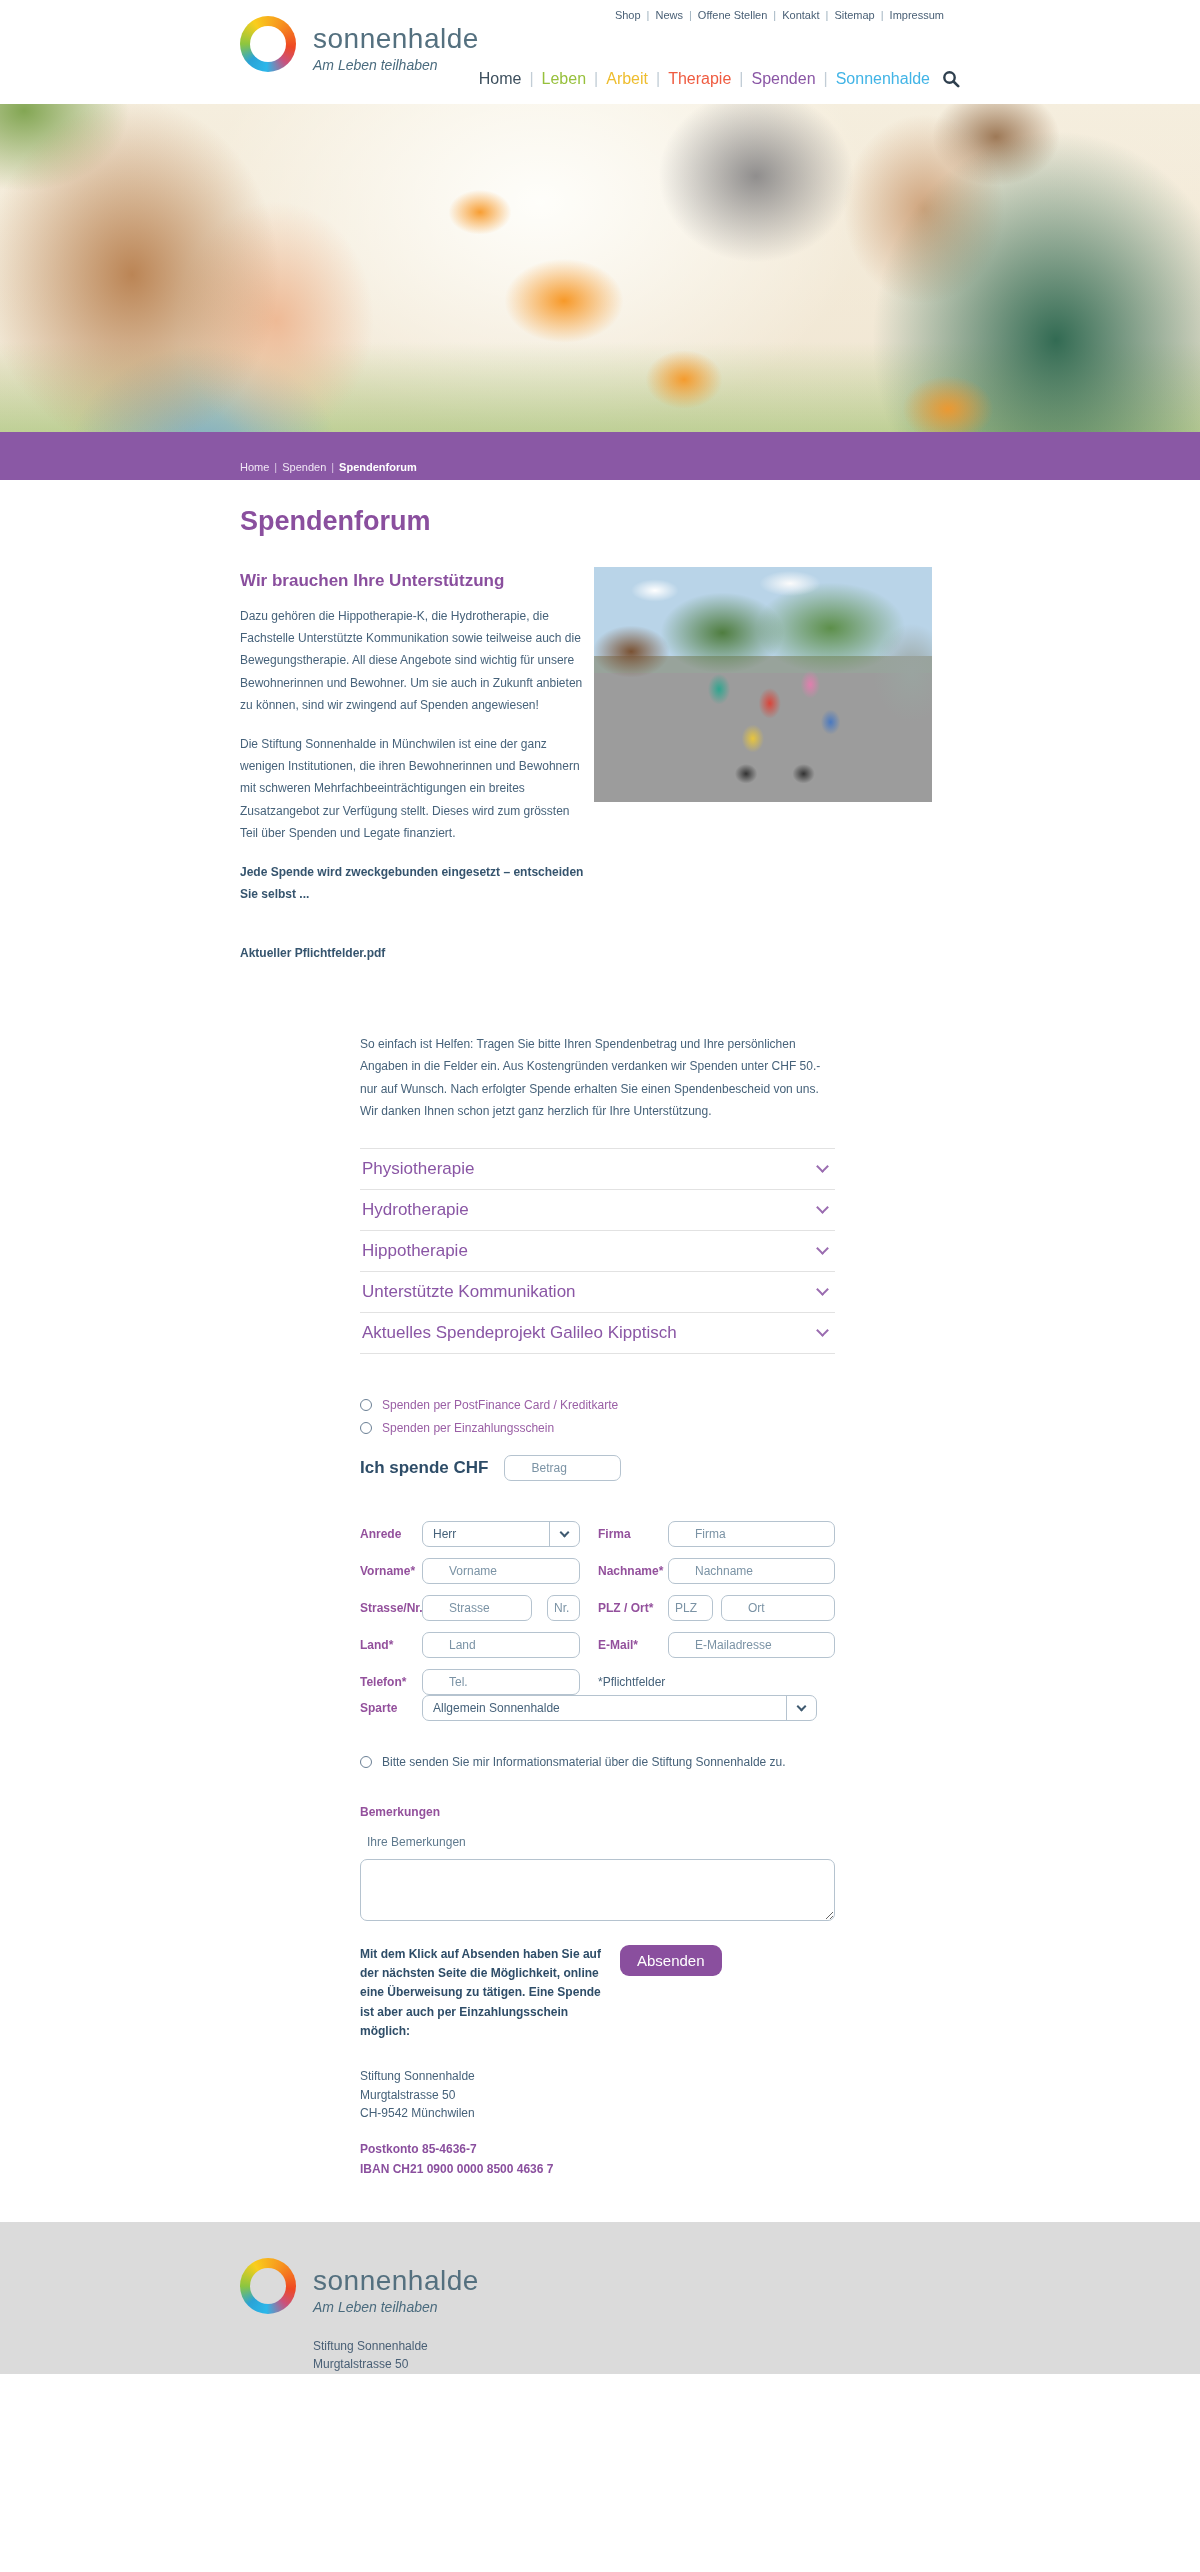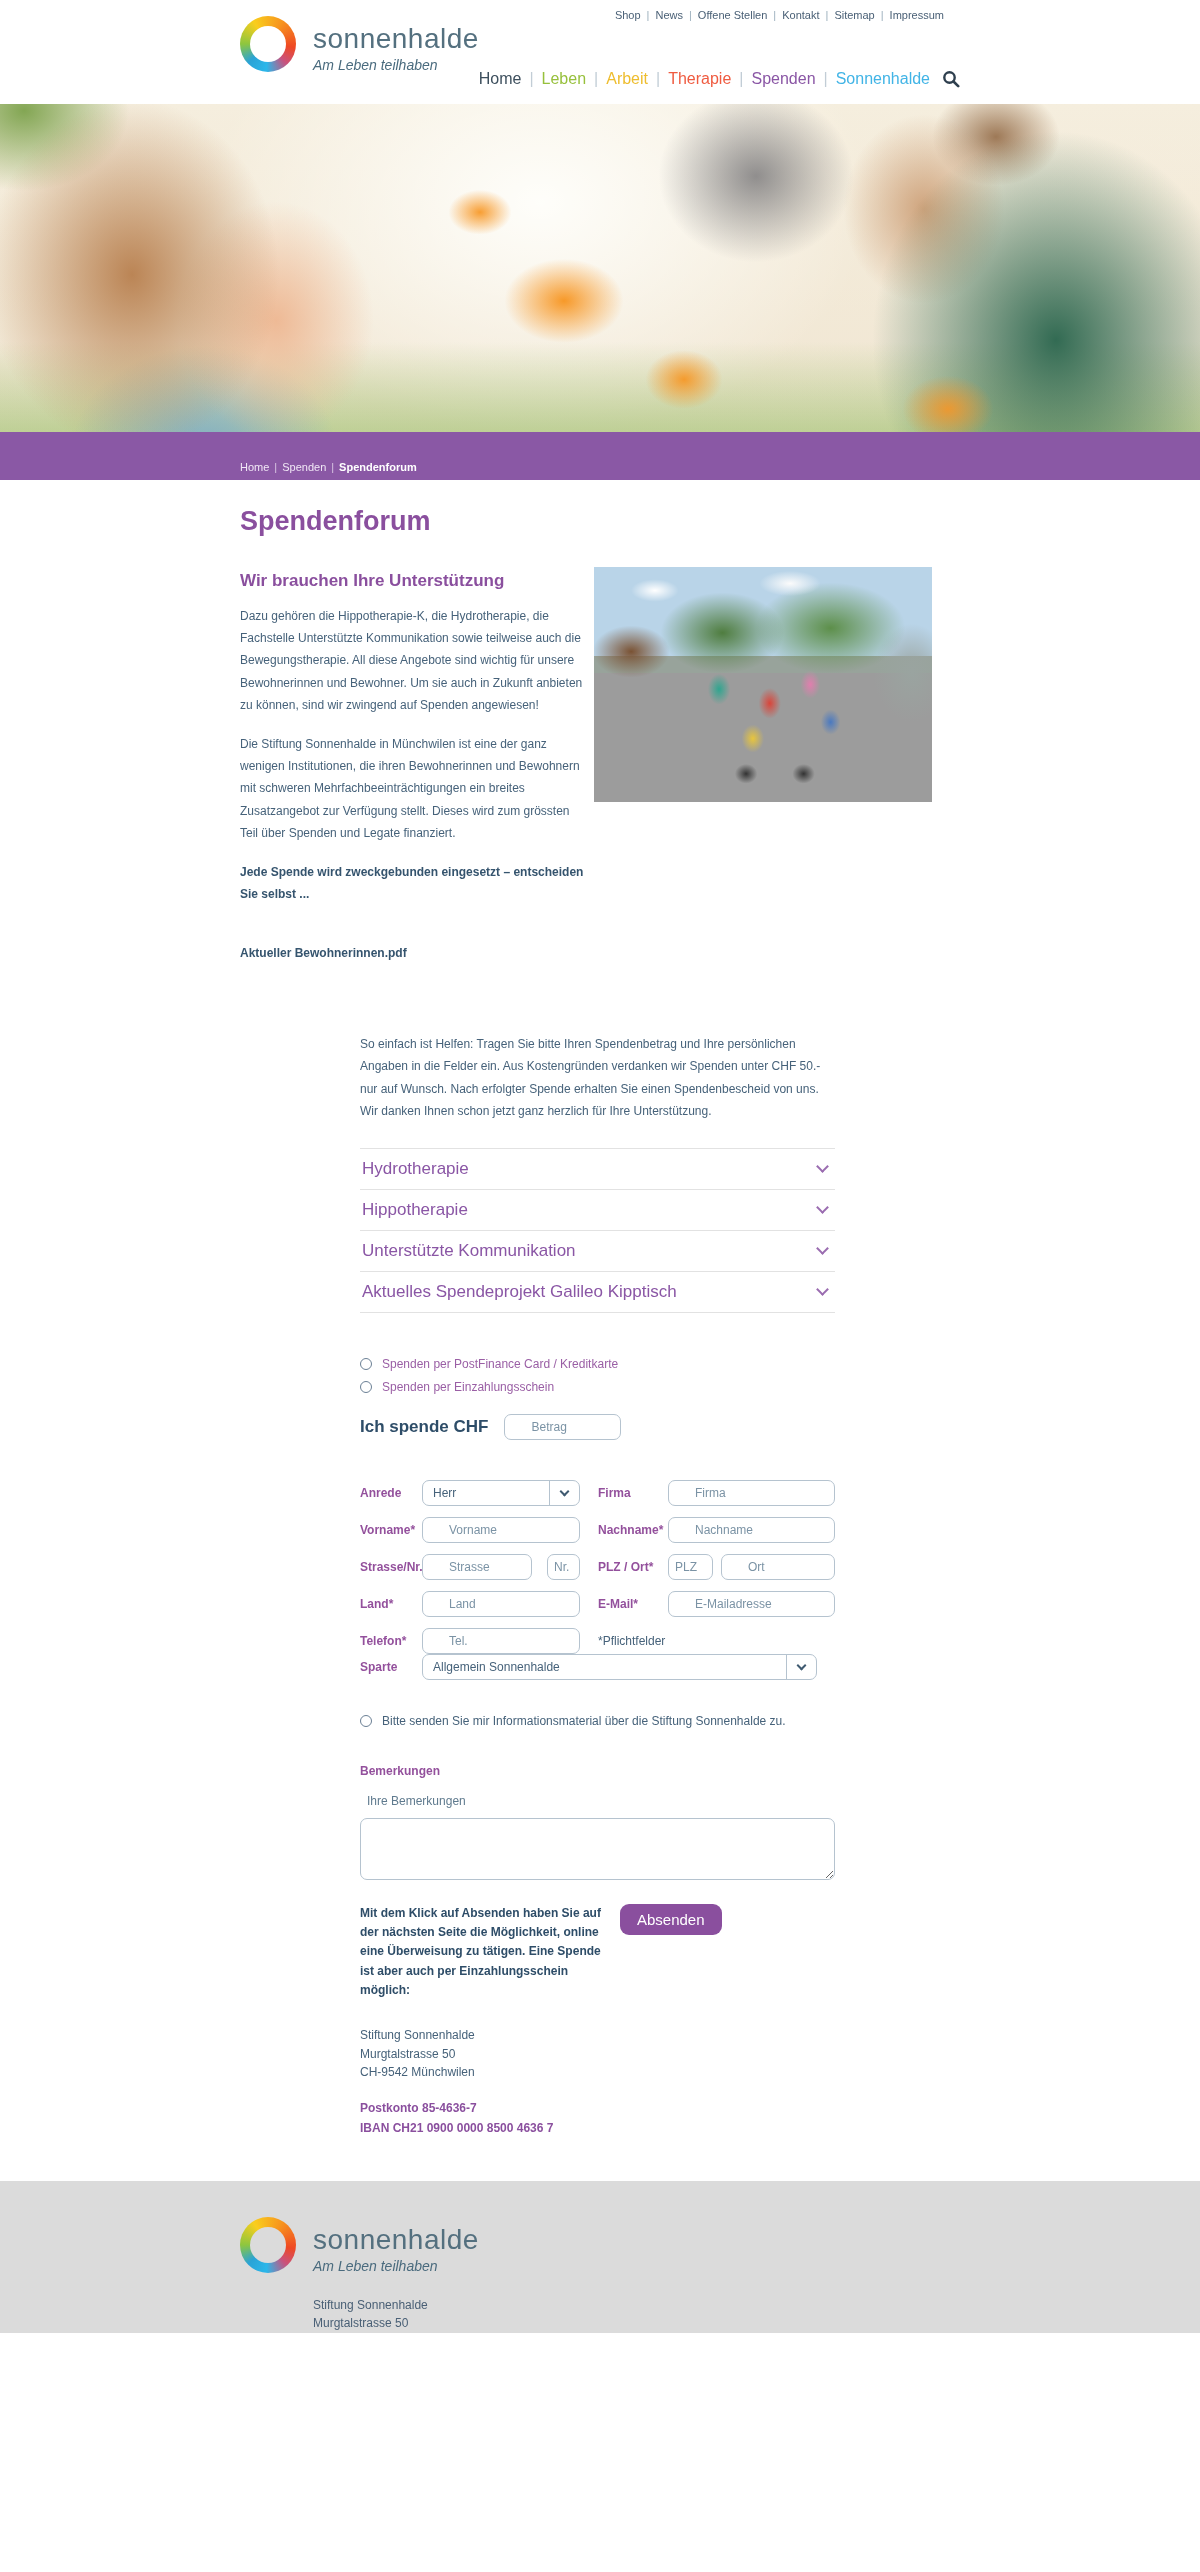--- a/index.html
+++ b/index.html
@@ -180,29 +180,33 @@
   <div class="content">
     <div class="container">
       <h1 class="page-title">Spendenforum</h1>
 
       <div class="intro-grid">
         <div class="intro-text">
           <h2>Wir brauchen Ihre Unterstützung</h2>
           <p>Dazu gehören die Hippotherapie-K, die Hydrotherapie, die Fachstelle Unterstützte Kommunikation sowie teilweise auch die Bewegungstherapie. All diese Angebote sind wichtig für unsere Bewohnerinnen und Bewohner. Um sie auch in Zukunft anbieten zu können, sind wir zwingend auf Spenden angewiesen!</p>
           <p>Die Stiftung Sonnenhalde in Münchwilen ist eine der ganz wenigen Institutionen, die ihren Bewohnerinnen und Bewohnern mit schweren Mehrfachbeeinträchtigungen ein breites Zusatzangebot zur Verfügung stellt. Dieses wird zum grössten Teil über Spenden und Legate finanziert.</p>
           <p class="intro-bold">Jede Spende wird zweckgebunden eingesetzt – entscheiden Sie selbst ...</p>
-          <a class="pdf-link">Aktueller Bewohnerinnen.pdf</a>
+          <a class="pdf-link">Aktueller Pflichtfelder.pdf</a>
         </div>
         <div class="content-photo"></div>
       </div>
 
       <div class="donation">
         <p class="don-intro">So einfach ist Helfen: Tragen Sie bitte Ihren Spendenbetrag und Ihre persönlichen Angaben in die Felder ein. Aus Kostengründen verdanken wir Spenden unter CHF 50.- nur auf Wunsch. Nach erfolgter Spende erhalten Sie einen Spendenbescheid von uns. Wir danken Ihnen schon jetzt ganz herzlich für Ihre Unterstützung.</p>
 
         <div class="accordion" id="accordion">
+            <div class="acc-row">
+              <span class="acc-label">Physiotherapie</span>
+              <span class="chev"></span>
+            </div>
             <div class="acc-row">
               <span class="acc-label">Hydrotherapie</span>
               <span class="chev"></span>
             </div>
             <div class="acc-row">
               <span class="acc-label">Hippotherapie</span>
               <span class="chev"></span>
             </div>
             <div class="acc-row">
               <span class="acc-label">Unterstützte Kommunikation</span>

